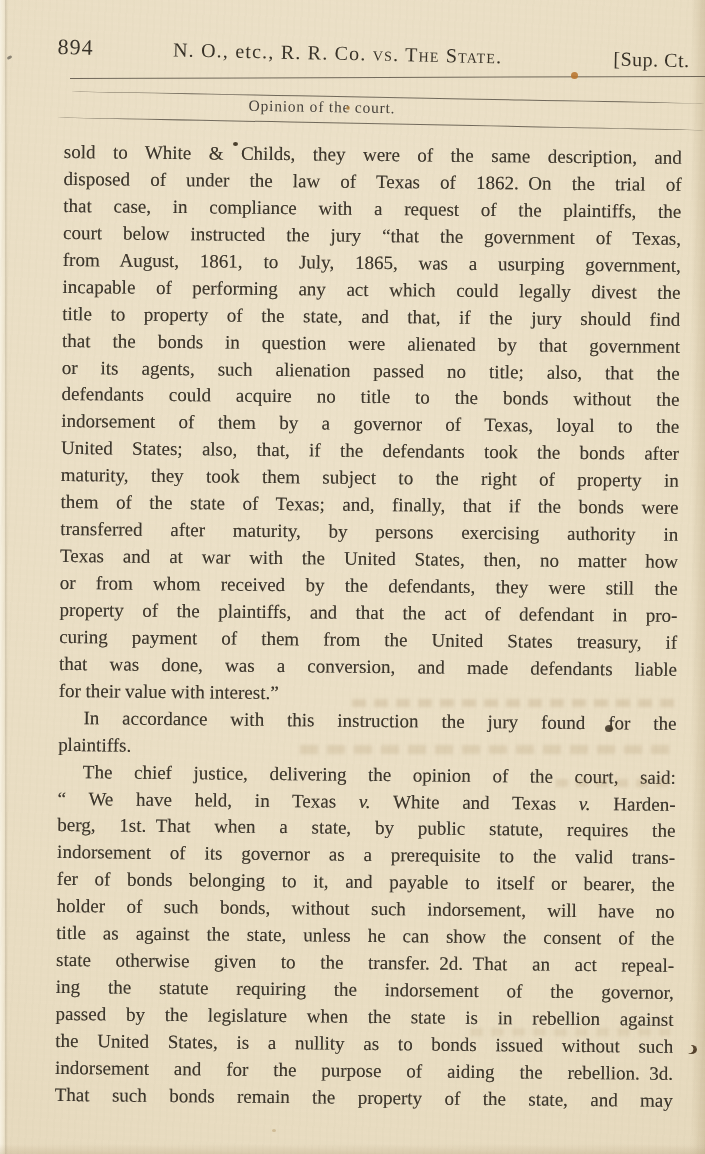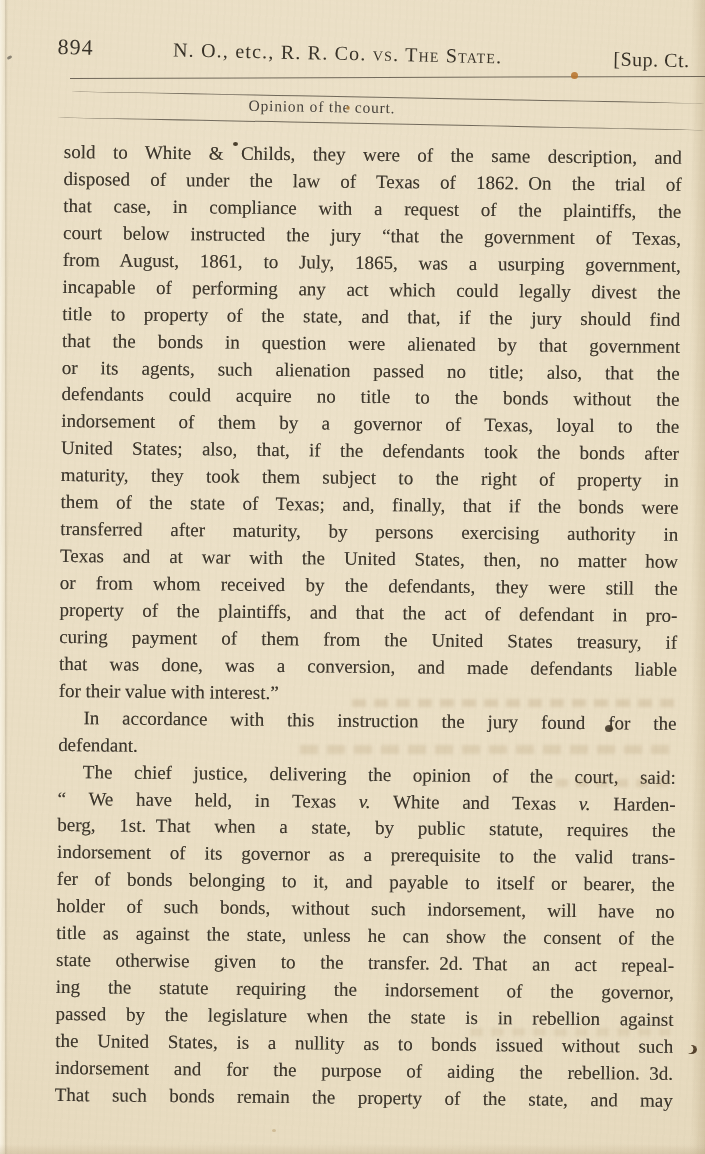--- a/index.html
+++ b/index.html
@@ -123,21 +123,21 @@
       <div class="line"><span>maturity, they took them subject to the right of property in</span></div>
       <div class="line"><span>them of the state of Texas; and, finally, that if the bonds were</span></div>
       <div class="line"><span>transferred after maturity, by persons exercising authority in</span></div>
       <div class="line"><span>Texas and at war with the United States, then, no matter how</span></div>
       <div class="line"><span>or from whom received by the defendants, they were still the</span></div>
       <div class="line"><span>property of the plaintiffs, and that the act of defendant in pro-</span></div>
       <div class="line"><span>curing payment of them from the United States treasury, if</span></div>
       <div class="line"><span>that was done, was a conversion, and made defendants liable</span></div>
       <div class="line last"><span>for their value with interest.”</span></div>
       <div class="line indent"><span>In accordance with this instruction the jury found for the</span></div>
-      <div class="line last"><span>defendant.</span></div>
+      <div class="line last"><span>plaintiffs.</span></div>
       <div class="line indent"><span>The chief justice, delivering the opinion of the court, said:</span></div>
       <div class="line"><span>“ We have held, in Texas </span><i>v.</i><span> White and Texas </span><i>v.</i><span> Harden-</span></div>
       <div class="line"><span>berg, 1st. That when a state, by public statute, requires the</span></div>
       <div class="line"><span>indorsement of its governor as a prerequisite to the valid trans-</span></div>
       <div class="line"><span>fer of bonds belonging to it, and payable to itself or bearer, the</span></div>
       <div class="line"><span>holder of such bonds, without such indorsement, will have no</span></div>
       <div class="line"><span>title as against the state, unless he can show the consent of the</span></div>
       <div class="line"><span>state otherwise given to the transfer. 2d. That an act repeal-</span></div>
       <div class="line"><span>ing the statute requiring the indorsement of the governor,</span></div>
       <div class="line"><span>passed by the legislature when the state is in rebellion against</span></div>

